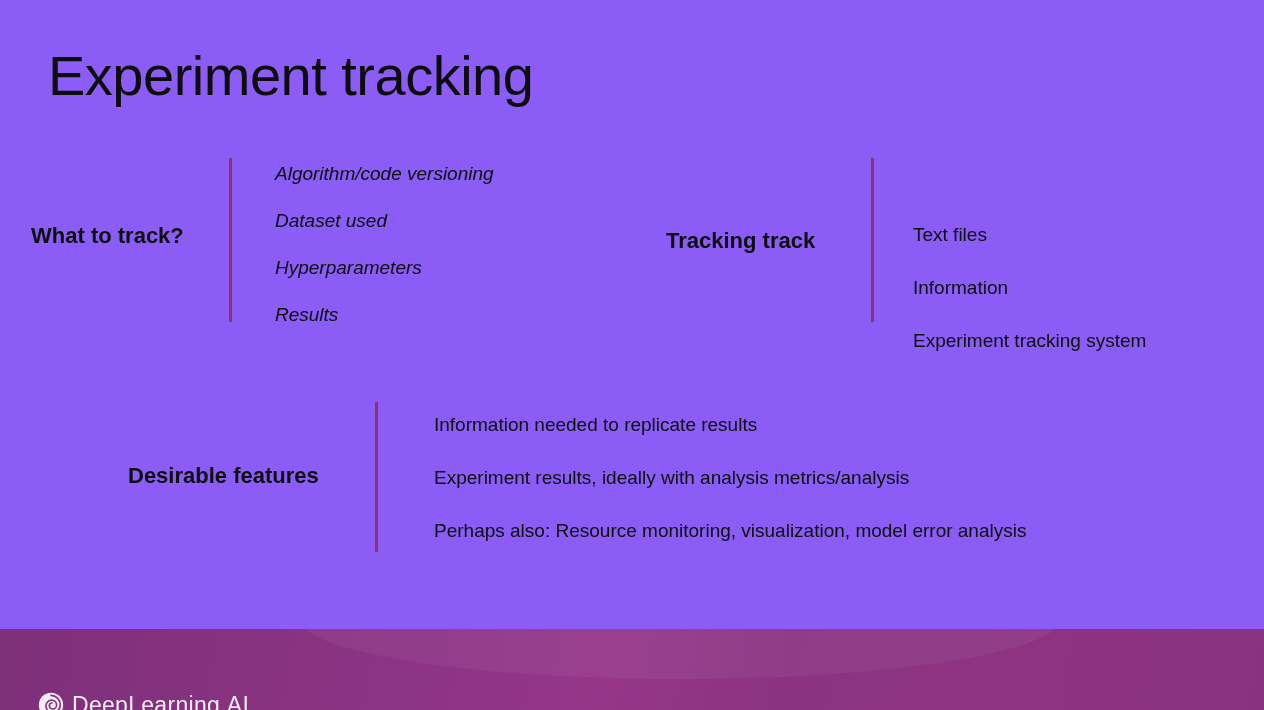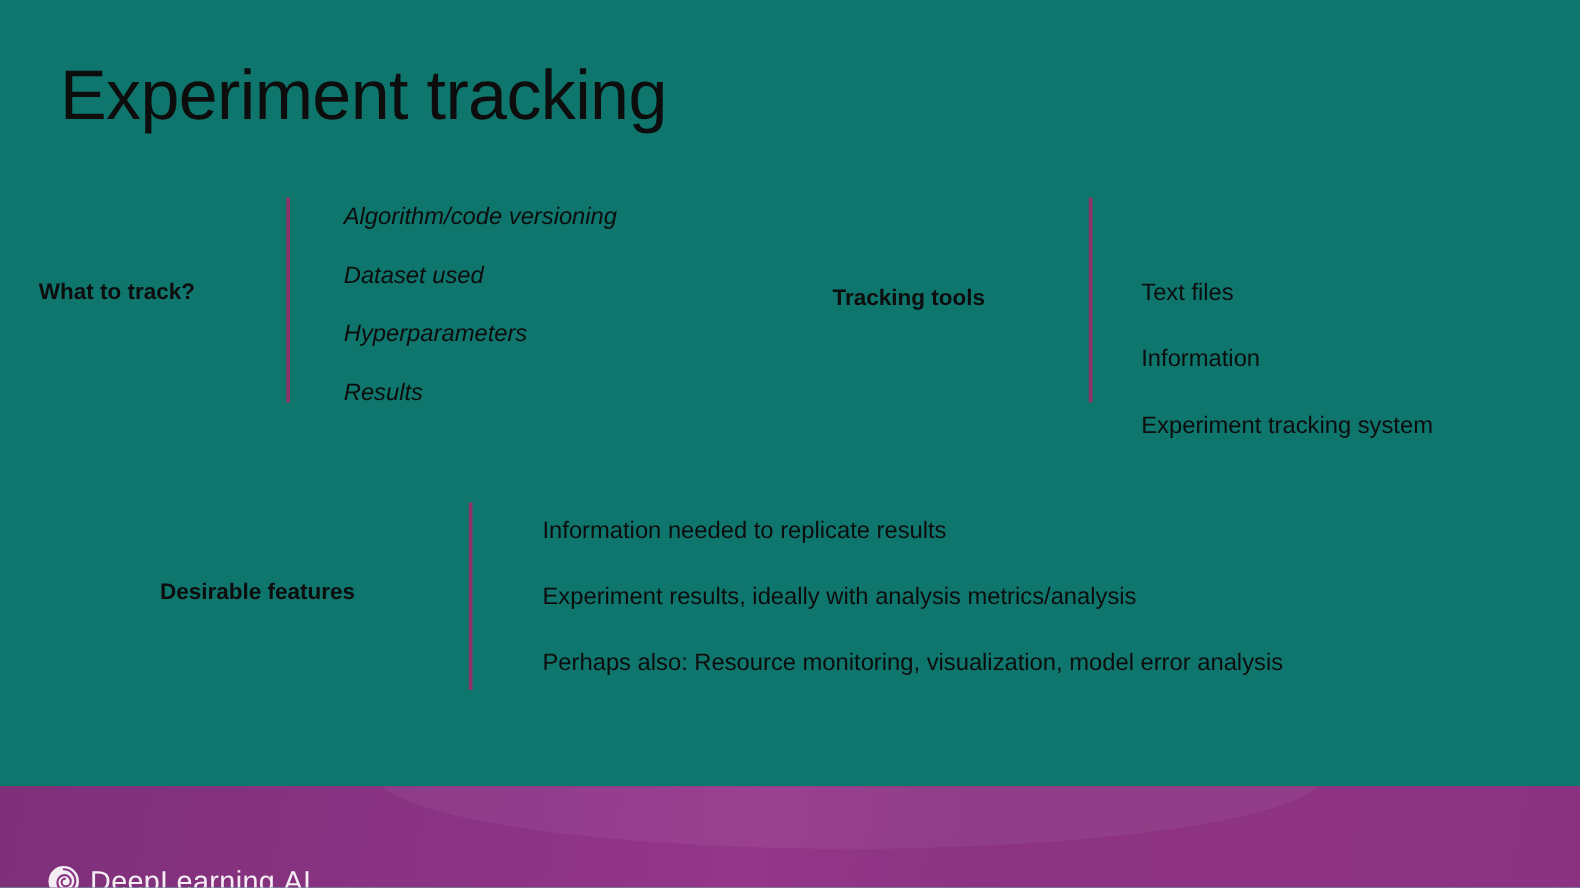--- a/index.html
+++ b/index.html
@@ -11,21 +11,21 @@
     width: 1264px;
     height: 710px;
     background: #ffffff;
     font-family: "Liberation Sans", sans-serif;
     overflow: hidden;
   }
   #slide {
     position: relative;
     width: 1264px;
     height: 710px;
-    background: #0f766e;
+    background: #8b5cf6;
   }
 
   
   .slide-title {
     position: absolute;
     left: 48px;
     top: 45px;
     font-size: 56px;
     font-weight: 400;
     letter-spacing: -0.5px;
@@ -33,21 +33,21 @@
     line-height: 1.1;
     white-space: nowrap;
   }
 
   
   .group {
     position: absolute;
   }
   .group-label {
     position: absolute;
-    font-size: 18px;
+    font-size: 22px;
     font-weight: 700;
     color: #0d0d0d;
     white-space: nowrap;
   }
   .divider {
     position: absolute;
     width: 3px;
     background: #8e3269;
   }
   .items {
@@ -186,21 +186,21 @@
     <div class="divider" style="background: rgb(142, 50, 105);"></div>
     <div class="items">
       <div class="item">Algorithm/code versioning</div>
       <div class="item">Dataset used</div>
       <div class="item">Hyperparameters</div>
       <div class="item">Results</div>
     </div>
   </div>
 
   <div class="group" id="group-tracking-tools">
-    <div class="group-label">Tracking tools</div>
+    <div class="group-label">Tracking track</div>
     <div class="divider" style="background: rgb(142, 50, 105);"></div>
     <div class="items">
       <div class="item">Text files</div>
       <div class="item">Information</div>
       <div class="item">Experiment tracking system</div>
     </div>
   </div>
 
   <div class="group" id="group-desirable-features">
     <div class="group-label">Desirable features</div>

